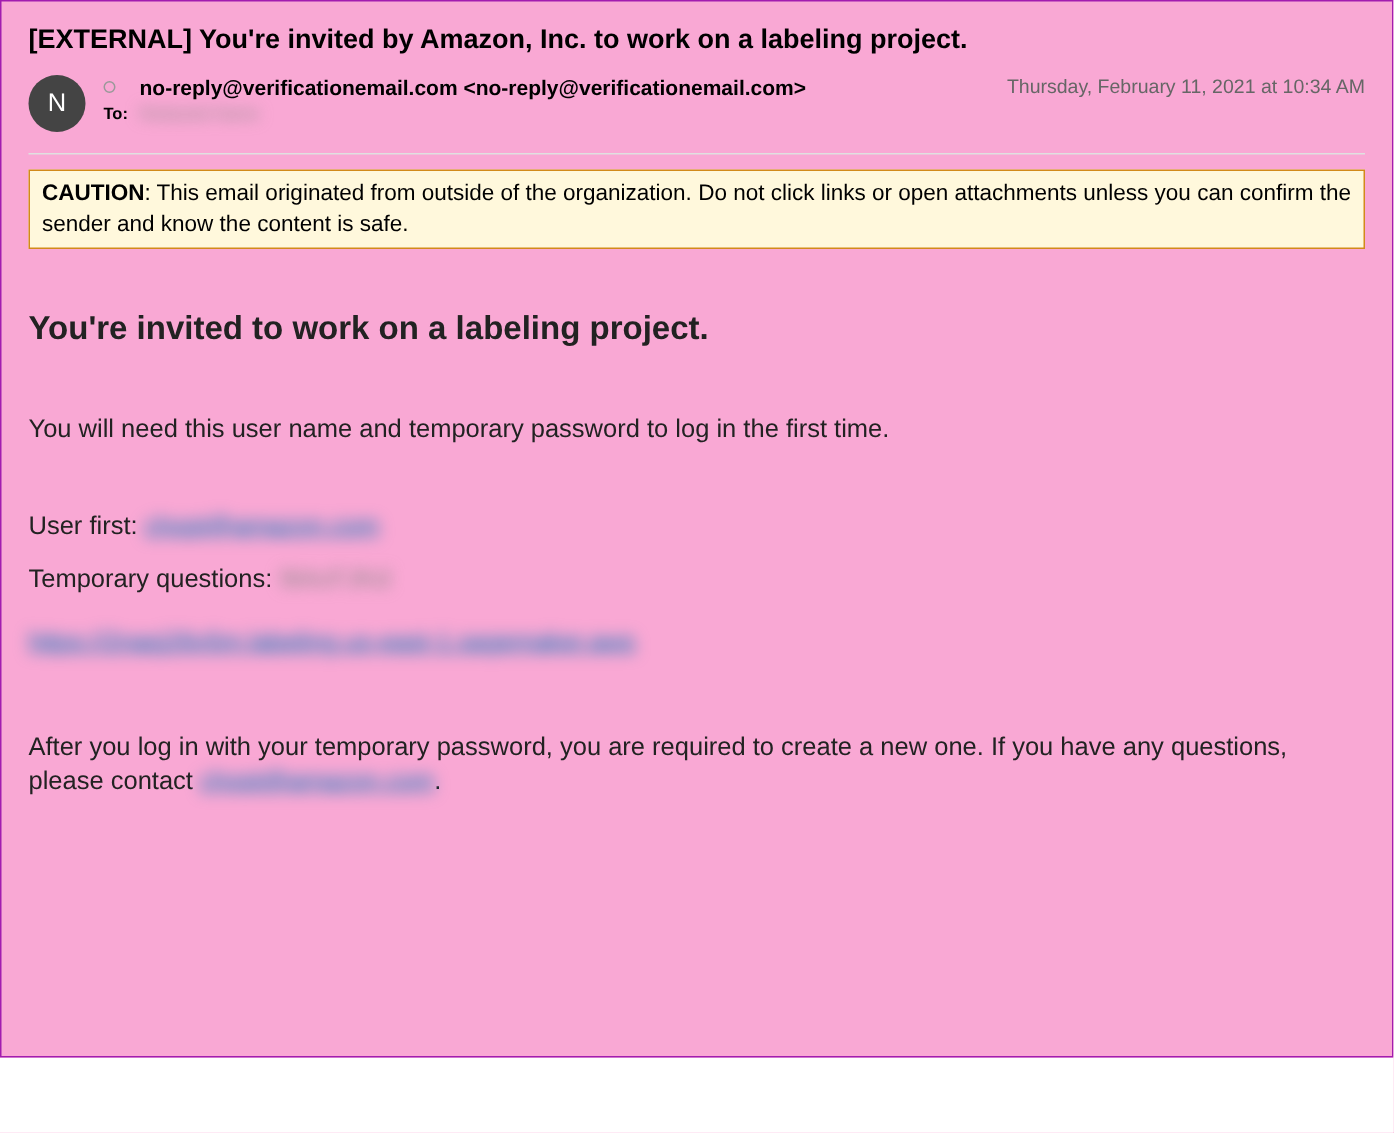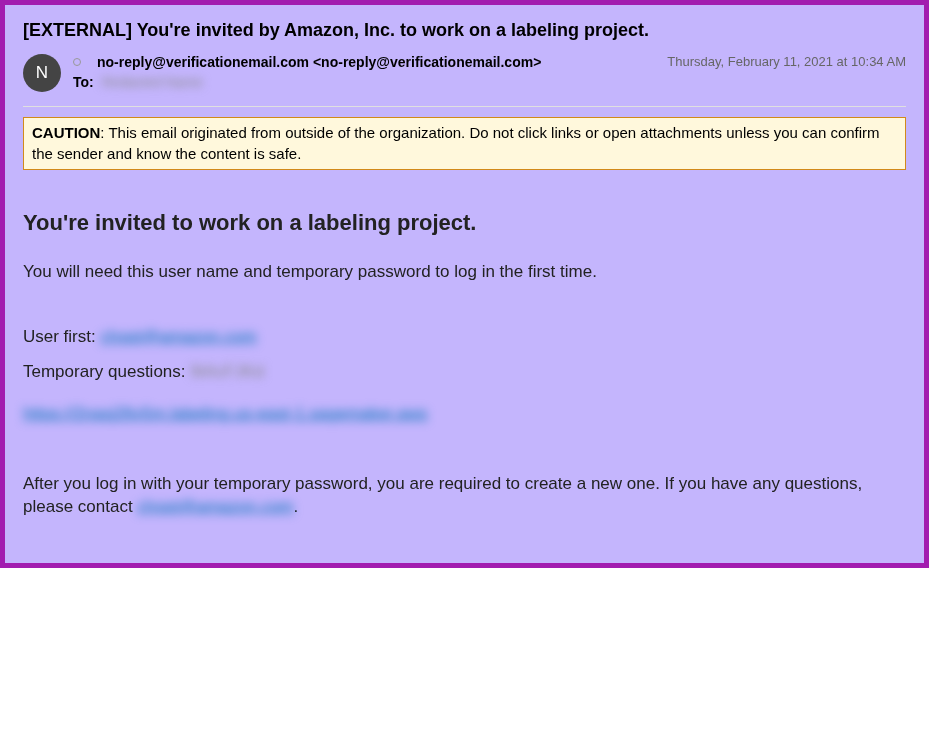--- a/index.html
+++ b/index.html
@@ -1,32 +1,32 @@
 <!DOCTYPE html>
 <html><head>
 <meta charset="utf-8">
 <style>
   * { box-sizing: border-box; margin: 0; padding: 0; }
   html, body { width: 929px; height: 755px; font-family: -apple-system, BlinkMacSystemFont, "Segoe UI", Helvetica, Arial, sans-serif; background: #fff; }
-  .frame { width: 929px; height: 568px; border: 5px solid #a21caf; padding: 14px 18px 18px 18px; background: #c4b5fd; }
+  .frame { width: 929px; height: 705px; border: 1px solid #a21caf; padding: 14px 18px 18px 18px; background: #f9a8d4; }
   .subject { font-size: 18px; font-weight: 700; color: #000; margin-bottom: 12px; line-height: 1.3; }
   .header-row { display: flex; align-items: flex-start; }
   .avatar { width: 38px; height: 38px; border-radius: 50%; background: #444; color: #fff; font-size: 17px; font-weight: 400; display: flex; align-items: center; justify-content: center; flex-shrink: 0; margin-right: 12px; }
   .sender-block { flex: 1; }
   .sender-line { font-size: 14px; color: #000; display: flex; align-items: center; gap: 16px; }
   .sender-name { font-weight: 700; }
   .dot { width: 8px; height: 8px; border: 1px solid #999; border-radius: 50%; display: inline-block; }
-  .to-line { font-size: 14px; margin-top: 4px; display: flex; align-items: center; gap: 8px; text-align: center; }
+  .to-line { font-size: 11px; margin-top: 4px; display: flex; align-items: center; gap: 8px; text-align: center; }
   .to-label { font-weight: 700; color: #000; }
   .timestamp { font-size: 13px; color: #666; white-space: nowrap; margin-left: 12px; }
   .hr { border: none; border-top: 1px solid #e0e0e0; margin: 14px 0 10px 0; }
   .caution-box { border: 1px solid #d28a1a; background: #fff8dc; padding: 5px 8px; font-size: 15px; line-height: 1.35; color: #000; }
   .caution-label { font-weight: 700; }
   .body-area { padding: 40px 0 0 0; }
-  .body-heading { font-size: 22px; font-weight: 700; color: #222; margin-bottom: 24px; }
+  .body-heading { font-size: 22px; font-weight: 700; color: #222; margin-bottom: 42px; }
   .body-p { font-size: 17px; color: #222; line-height: 1.45; margin-bottom: 34px; }
   .cred-line { font-size: 17px; color: #222; line-height: 2.1; }
   .link-line { margin-top: 6px; margin-bottom: 40px; }
   .after-p { font-size: 17px; color: #222; line-height: 1.4; }
   .blur { filter: blur(5px); -webkit-filter: blur(5px); color: #888; user-select: none; }
   .blur-link { filter: blur(5px); -webkit-filter: blur(5px); color: #0073bb; text-decoration: underline; user-select: none; }
 </style>
 </head>
 <body>
 

